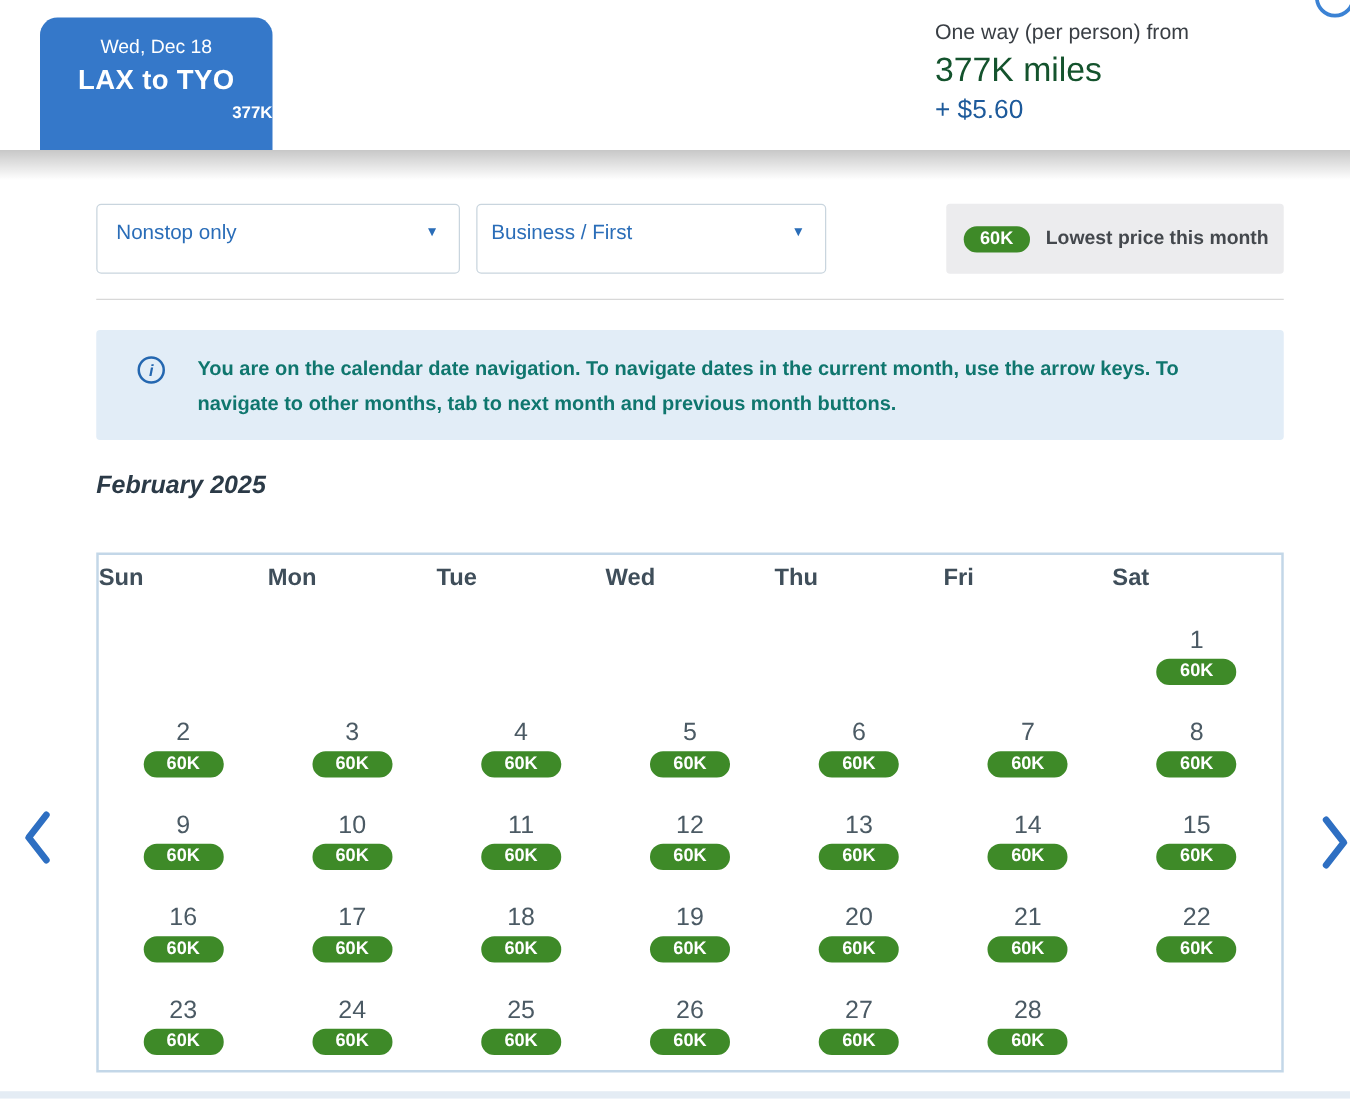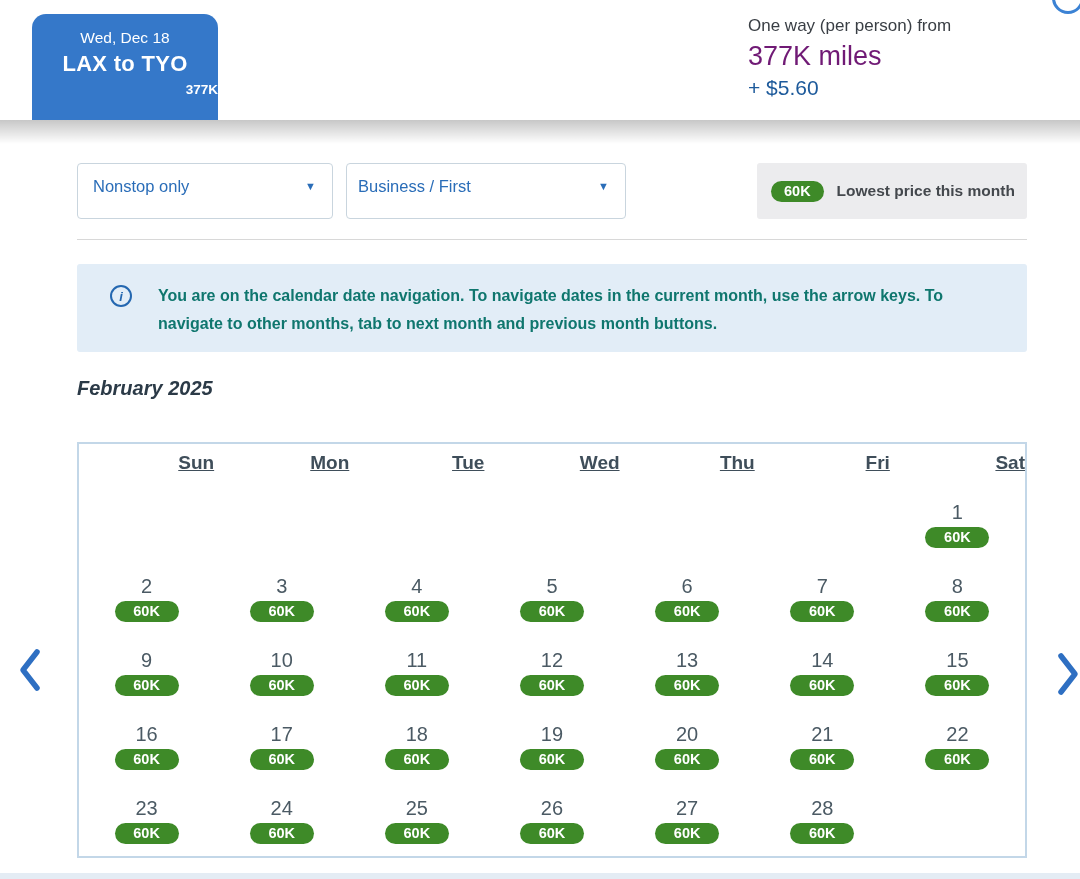--- a/index.html
+++ b/index.html
@@ -20,34 +20,34 @@
     position:absolute; left:32px; top:14px; width:186px; height:106px;
     background:#3578c9; border-radius:14px 14px 0 0;
     color:#ffffff; text-align:center; padding-top:15px; cursor:pointer;
   }
   .dc-date  { font-size:15.5px; font-weight:400; }
   .dc-route { font-size:22px;   font-weight:700; margin-top:4px; letter-spacing:0.3px; }
   .dc-miles { font-size:13.5px; font-weight:600; margin-top:5px;text-align:right; }
 
   .price-summary { position:absolute; left:748px; top:16px; }
   .ps-label { font-size:17px; color:#393e44; }
-  .ps-miles { font-size:27px; color:#701a75; margin-top:5px; }
+  .ps-miles { font-size:27px; color:#14532d; margin-top:5px; }
   .ps-taxes { font-size:21px; color:#1d5a9b; margin-top:4px; }
 
   .help-arc {
     position:absolute; top:-18px; right:-4px; width:32px; height:32px;
     border:3px solid #3b82d4; border-radius:50%; background:#fff; cursor:pointer;
   }
 
   
   .content { position:relative; margin-left:77px; width:950px; z-index:2; }
 
   .filters-row { margin-top:43px; display:flex; align-items:flex-start; }
   .dropdown {
-    width:256px; height:56px; background:#fff;
+    width:291px; height:56px; background:#fff;
     border:1px solid #c9d5de; border-radius:4px;
     display:flex; align-items:center; justify-content:space-between;
     padding:0 16px 10px 15px; cursor:pointer;
   }
   .dropdown.dd2 { width:280px; margin-left:13px;padding-left:11px; }
   .dd-value { font-size:16.5px; color:#2a6db8; }
   .caret { font-size:11px; color:#2a6db8; }
 
   .legend {
     margin-left:auto; width:270px; height:56px; background:#ececee;
@@ -74,21 +74,21 @@
   }
   .info-text {
     margin-left:26px; max-width:790px;
     font-size:16px; font-weight:700; color:#0f766e; line-height:28px;
   }
 
   .month-title { margin-top:23px; font-size:20px; font-weight:600; color:#2b3a47; line-height:26px;font-style:italic; }
 
   .calendar { margin-top:41px; border:2px solid #c3d7e8; background:#fff; }
   .cal-head { display:grid; grid-template-columns:repeat(7,1fr); padding-top:8px; }
-  .cal-dow  { text-align:right; font-size:19px; font-weight:600; color:#3f4e5a;text-decoration:underline; }
+  .cal-dow  { text-align:left; font-size:19px; font-weight:600; color:#3f4e5a; }
   .cal-body { display:grid; grid-template-columns:repeat(7,1fr); grid-auto-rows:74px; padding-bottom:12px; }
   .cal-cell {
     display:flex; flex-direction:column; align-items:center; justify-content:flex-end;
   }
   .cal-cell.active { cursor:pointer; }
   .cal-date  { font-size:20px; color:#4b5a64; }
   .cal-badge {
     margin-top:3px; background:#3e8a28; color:#fff;
     font-size:14.5px; font-weight:700; line-height:21px;
     padding:0 13px; border-radius:12px; min-width:64px; text-align:center;

